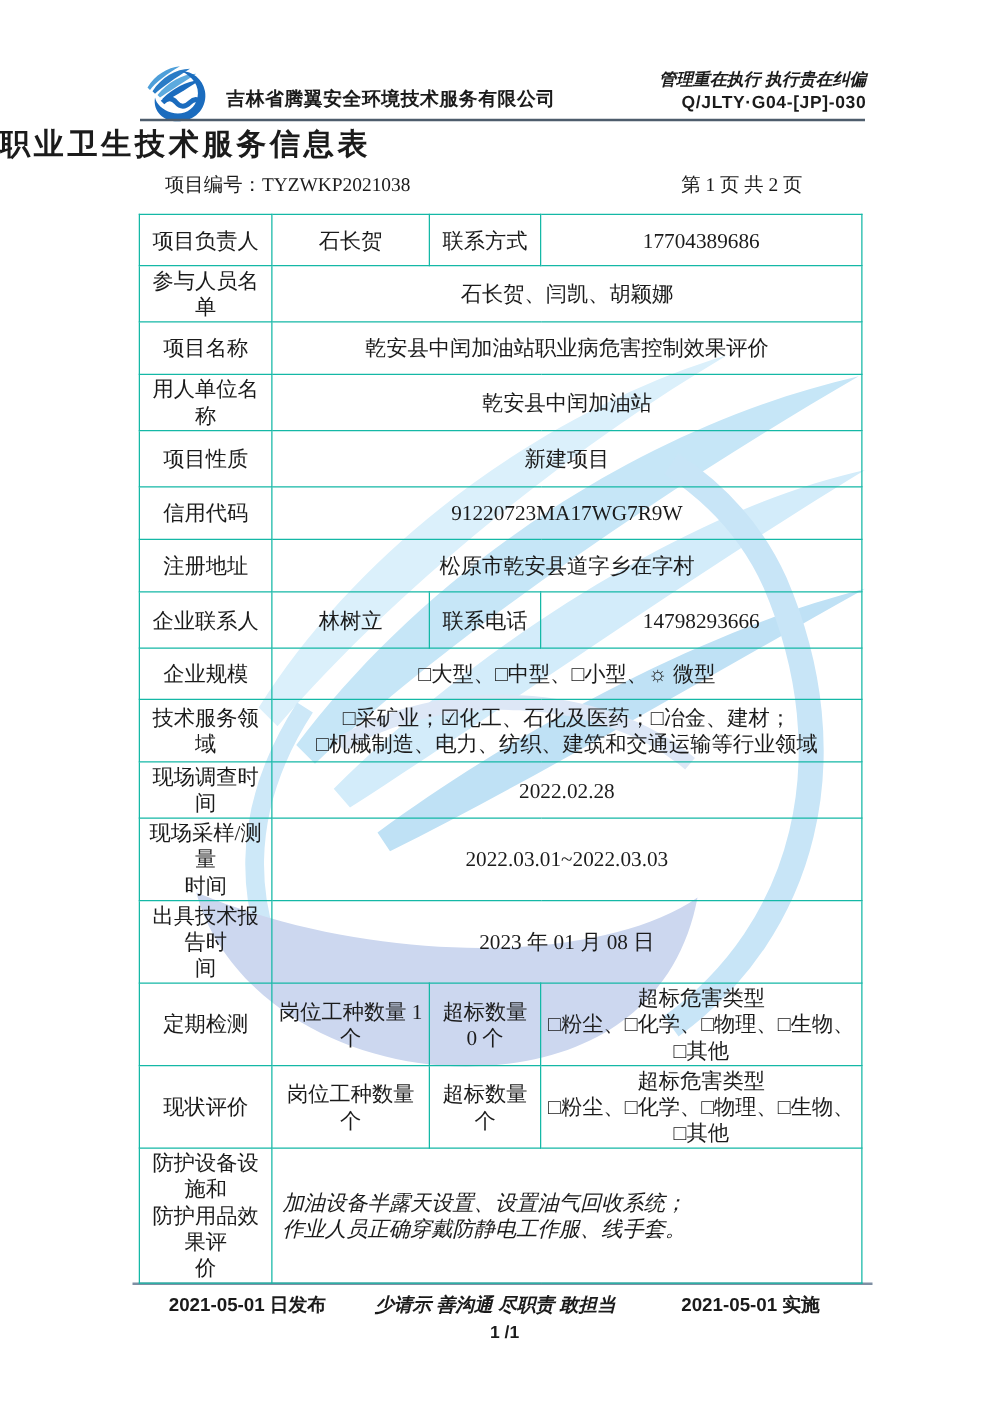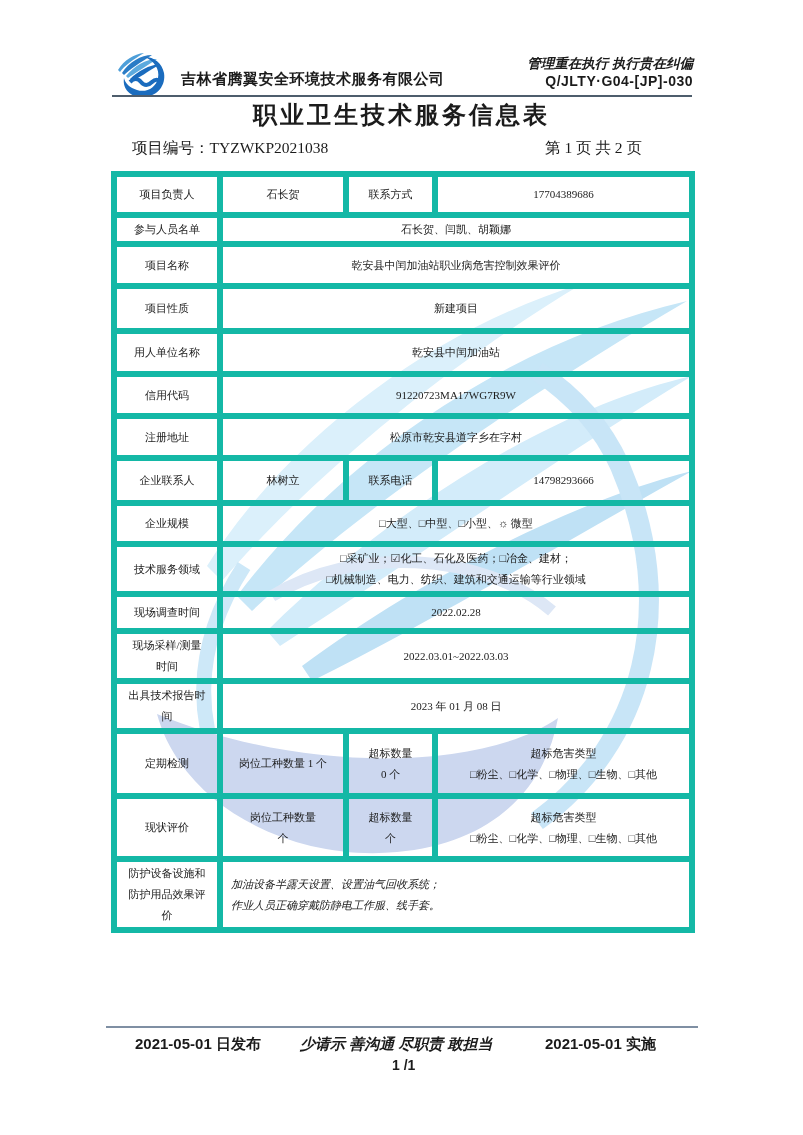--- a/index.html
+++ b/index.html
@@ -10,31 +10,31 @@
   .sans{font-family:"Liberation Sans","DejaVu Sans",sans-serif;}
   .abs{position:absolute;}
   
   #watermark{position:absolute;left:152px;top:266px;width:548px;height:590px;z-index:0;}
   .layer{position:relative;z-index:1;}
   
   .company-name{left:181px;top:70px;font-weight:bold;font-size:15px;letter-spacing:.5px;}
   .hdr-slogan{right:110px;top:55px;font-weight:bold;font-style:italic;font-size:13.5px;}
   .hdr-code{right:110px;top:73px;font-weight:bold;font-size:14px;letter-spacing:.5px;}
   .hdr-rule{left:112px;top:95px;width:580px;height:2px;background:#4e5d6c;}
-  .doc-title{left:0;top:99px;width:803px;text-align:center;font-weight:bold;font-size:24px;letter-spacing:3px;}
+  .doc-title{left:0;top:99px;width:803px;text-align:left;font-weight:bold;font-size:24px;letter-spacing:3px;}
   .meta-project{left:132px;top:138px;font-size:15.5px;}
   .meta-page{left:545px;top:138px;font-size:15.5px;}
   
   table.info{
     position:absolute;left:111px;top:171px;width:578px;z-index:1;
     border-collapse:collapse;table-layout:fixed;background:transparent;
   }
   table.info td{
-    border:6px solid #14b8a6;text-align:center;vertical-align:middle;
-    font-size:11px;line-height:21px;padding:1px 3px;background:transparent;
+    border:1px solid #14b8a6;text-align:center;vertical-align:middle;
+    font-size:17px;line-height:21px;padding:1px 3px;background:transparent;
     overflow:hidden;
   }
   table.info td.left{text-align:left;padding-left:8px;font-style:italic;}
   
   .ftr-rule{left:106px;top:1026px;width:592px;height:2px;background:#7f8fa3;}
   .ftr-issued{left:135px;top:1035px;font-weight:bold;font-size:15px;}
   .ftr-slogan{left:300px;top:1035px;font-weight:bold;font-style:italic;font-size:15px;}
   .ftr-impl{left:545px;top:1035px;font-weight:bold;font-size:15px;}
   .ftr-page{left:348px;top:1057px;font-weight:bold;font-size:14px;margin-left:44px;}
 </style>
@@ -106,34 +106,34 @@
           </td>
         </tr>
         <tr style="height: 42px;">
           <td>
             <div>项目名称</div>
           </td>
           <td colspan="3">
             <div>乾安县中闰加油站职业病危害控制效果评价</div>
           </td>
         </tr>
+        <tr style="height: 43px;">
+          <td>
+            <div>用人单位名称</div>
+          </td>
+          <td colspan="3">
+            <div>乾安县中闰加油站</div>
+          </td>
+        </tr>
         <tr style="height: 45px;">
           <td>
             <div>项目性质</div>
           </td>
           <td colspan="3">
             <div>新建项目</div>
-          </td>
-        </tr>
-        <tr style="height: 43px;">
-          <td>
-            <div>用人单位名称</div>
-          </td>
-          <td colspan="3">
-            <div>乾安县中闰加油站</div>
           </td>
         </tr>
         <tr style="height: 42px;">
           <td>
             <div>信用代码</div>
           </td>
           <td colspan="3">
             <div>91220723MA17WG7R9W</div>
           </td>
         </tr>

